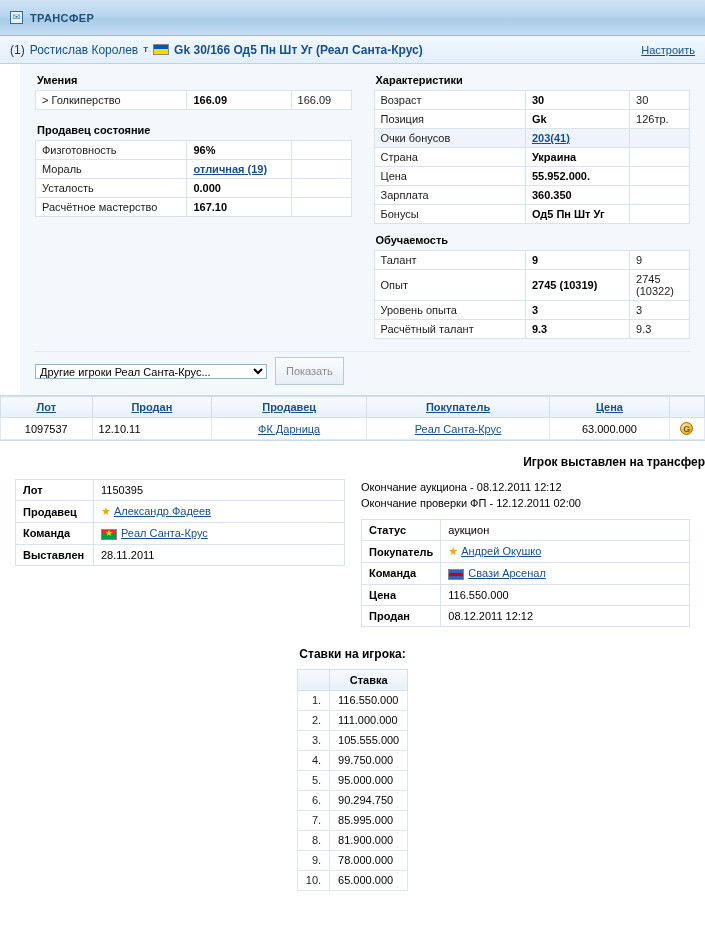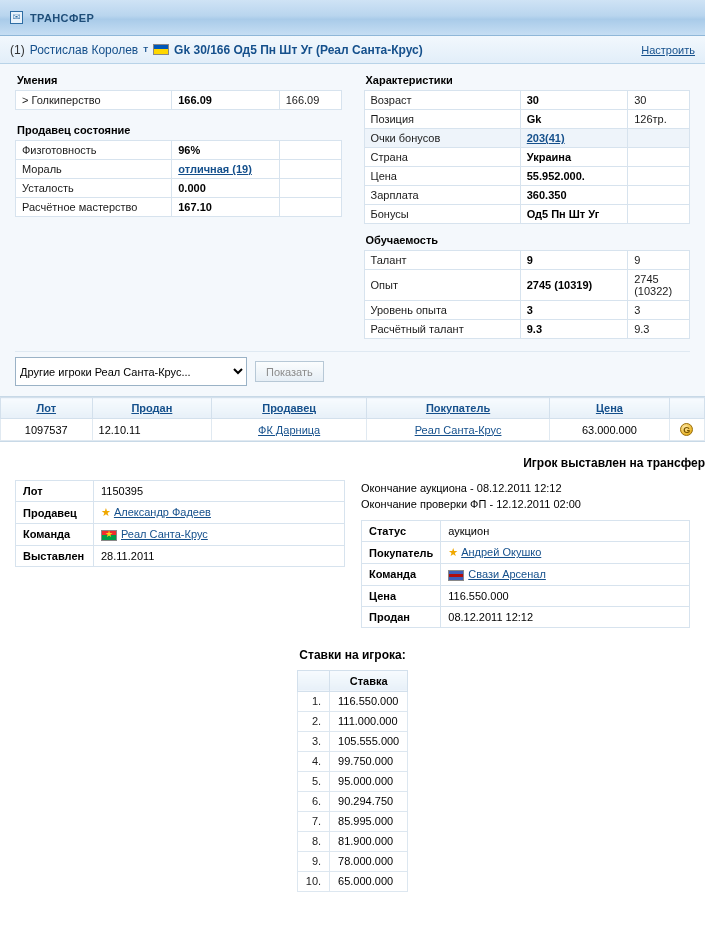--- a/index.html
+++ b/index.html
@@ -91,20 +91,21 @@
   .player-header .ph-settings {
     margin-left: auto;
     color: #15508c;
     font-size: 11px;
     text-decoration: underline;
   }
   
   .content {
     background: #f4f8fc;
     padding: 10px 15px 0 15px;
+    margin-left: 20px;
   }
   .cols {
     display: flex;
     gap: 22px;
   }
   .col { flex: 1; min-width: 0; }
   .sec-title {
     font-size: 11px;
     font-weight: bold;
     color: #000;
@@ -138,28 +139,28 @@
   .selrow {
     margin: 12px 0 0 0;
     padding: 5px 0 10px 0;
     display: flex;
     align-items: center;
     gap: 8px;
     border-top: 1px solid #dfe9f2;
   }
   select.dd {
     width: 232px;
-    height: 29px;
+    height: 15px;
     font-size: 11px;
     font-family: "Liberation Sans", sans-serif;
     border: 1px solid #9ab2c6;
     background: #fff;
   }
   button.btn {
-    height: 21px;
+    height: 28px;
     padding: 0 10px;
     font-size: 11px;
     font-family: "Liberation Sans", sans-serif;
     color: #8c8c8c;
     background: linear-gradient(to bottom, #fbfdfe, #e6eef5);
     border: 1px solid #b7c8d6;
   }
   
   .band {
     border-top: 1px solid #c8d9e7;

